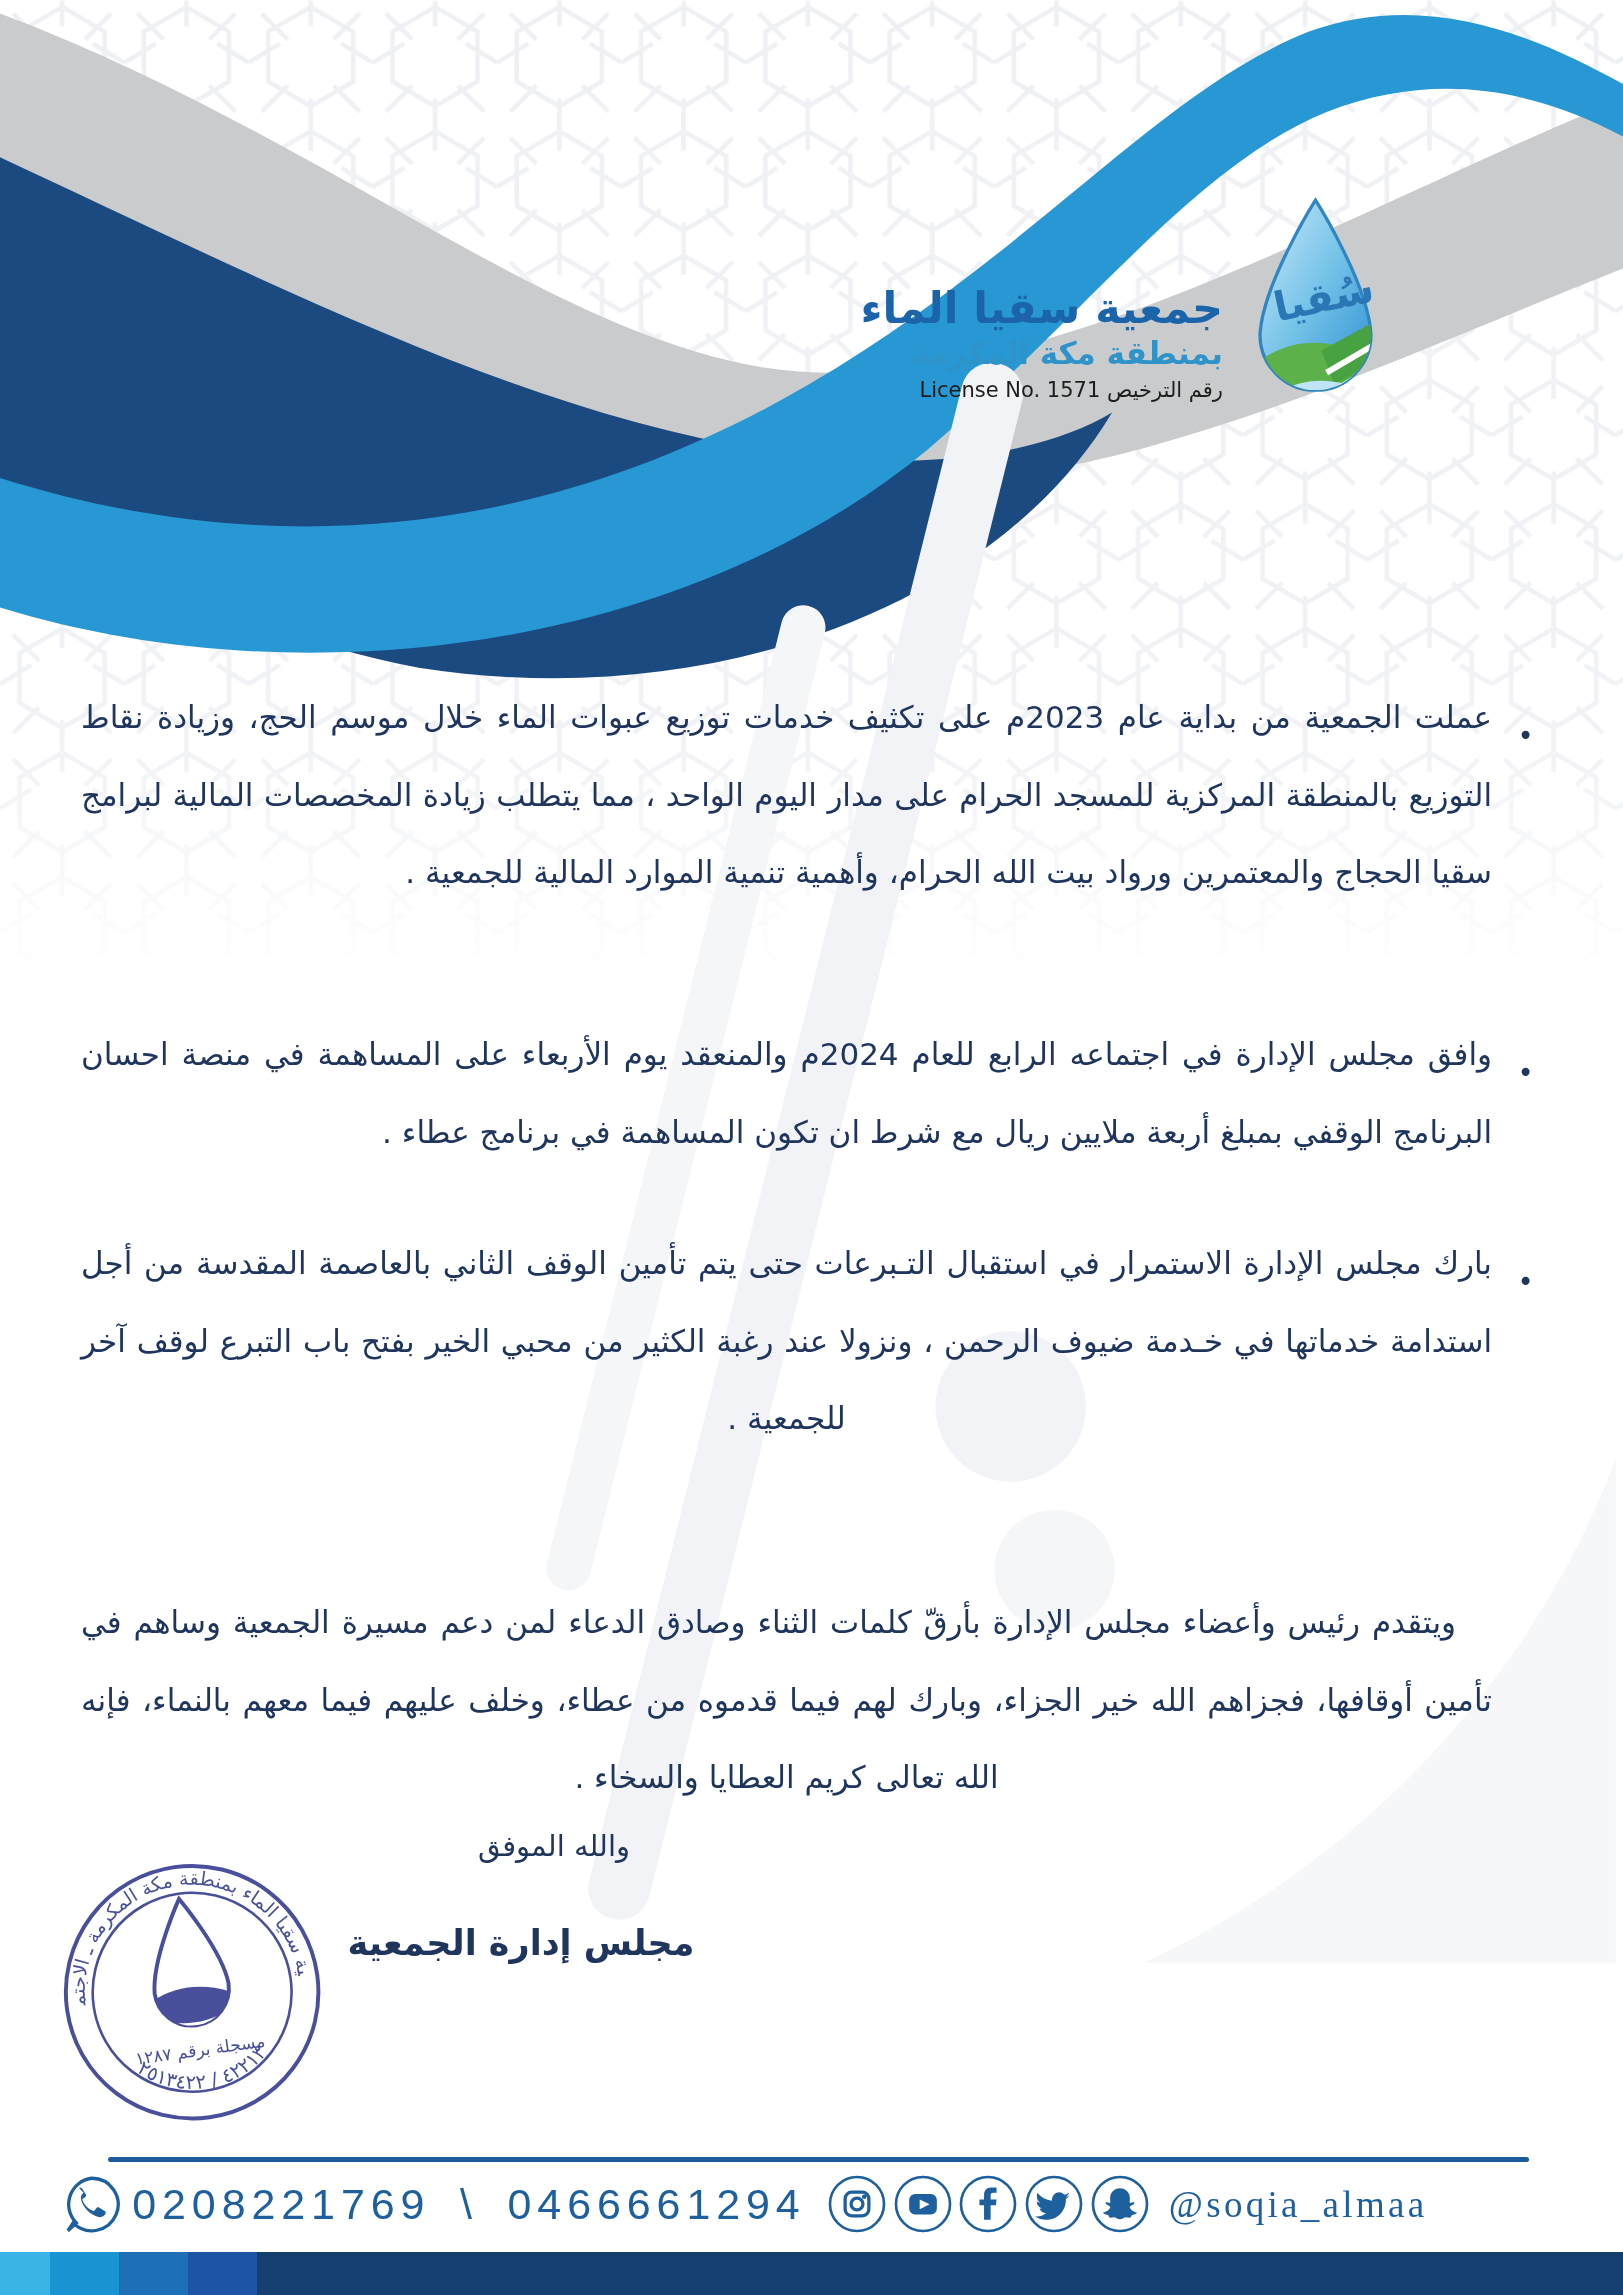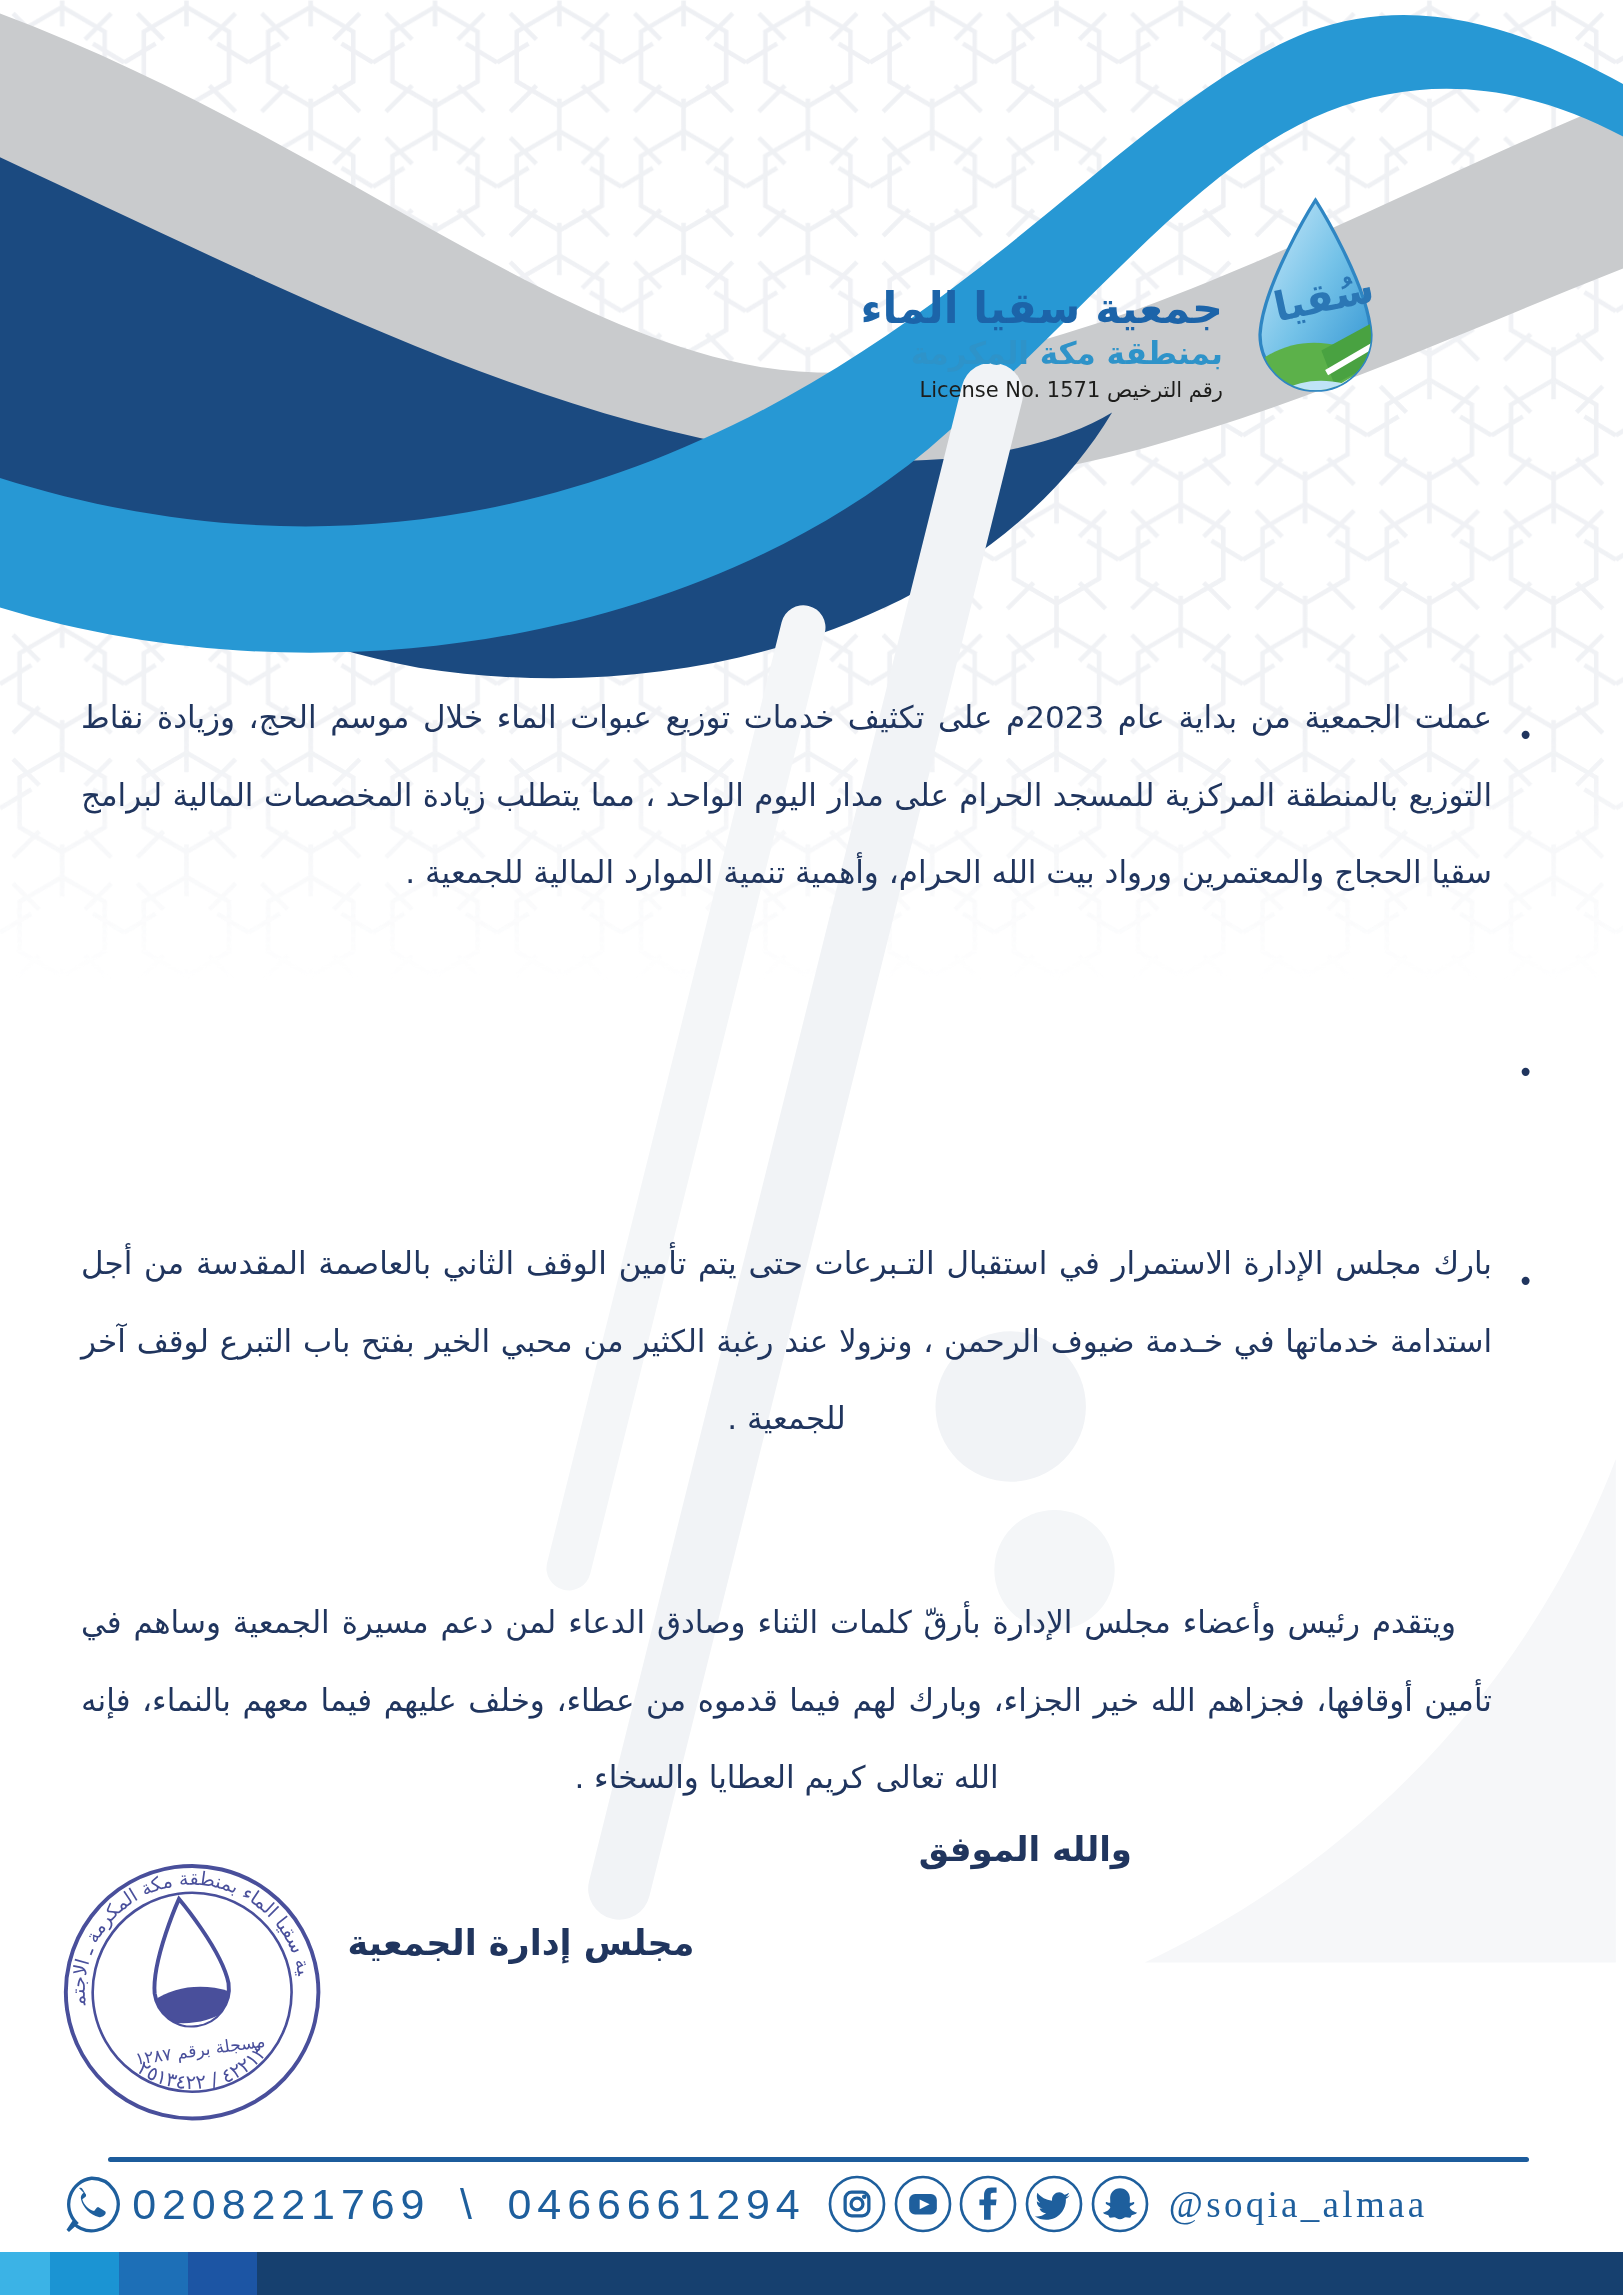--- a/index.html
+++ b/index.html
@@ -19,22 +19,22 @@
 
   
   .para{position:absolute;right:84px;width:1458px;direction:rtl;text-align:justify;
         color:#20355e;font-size:31px;line-height:2.5;padding-right:47px;box-sizing:border-box;}
   .para .bullet{position:absolute;right:5.2px;top:22px;font-size:27.5px;color:#20355e;}
   .center-last{text-align-last:center;}
   .p1{top:679px;}
   .p2{top:1016px;}
   .p3{top:1225px;}
   .p4{top:1584px;text-indent:36px;}
-  .dua{position:absolute;top:1829px;left:478px;width:654px;text-align:right;direction:rtl;
-       font-size:34px;font-weight:bold;color:#20355e;}
+  .dua{position:absolute;top:1829px;left:478px;width:654px;text-align:left;direction:rtl;
+       font-size:29px;font-weight:normal;color:#20355e;}
   .sig{position:absolute;top:1923px;left:331px;width:380px;text-align:center;direction:rtl;
        font-size:35px;font-weight:bold;color:#20355e;}
 
   
   .stamp{position:absolute;top:1860px;left:60px;width:265px;height:265px;
          transform:rotate(-8deg);opacity:.92;}
 
   
   .footer-rule{position:absolute;top:2157px;left:108px;width:1421px;height:5.2px;
                background:#1c5c9c;border-radius:2.6px;}
@@ -120,20 +120,21 @@
     </g>
     <text x="128" y="178" font-size="62" fill="#2b77b5" font-weight="bold" text-anchor="middle" transform="rotate(-12 128 178)" font-family="DejaVu Sans, sans-serif">سُقيا</text>
   </svg>
 
   <div class="para p1">
     <span class="bullet">•</span>
     <span>عملت الجمعية من بداية عام 2023م على تكثيف خدمات توزيع عبوات الماء خلال موسم الحج، وزيادة نقاط التوزيع بالمنطقة المركزية للمسجد الحرام على مدار اليوم الواحد ، مما يتطلب زيادة المخصصات المالية لبرامج سقيا الحجاج والمعتمرين ورواد بيت الله الحرام، وأهمية تنمية الموارد المالية للجمعية .</span>
   </div>
   <div class="para p2">
     <span class="bullet">•</span>
+    <span>وافق مجلس الإدارة في اجتماعه الرابع للعام 2024م  والمنعقد يوم الأربعاء على المساهمة في منصة احسان البرنامج الوقفي بمبلغ أربعة ملايين ريال مع شرط ان تكون المساهمة في برنامج عطاء .</span>
   </div>
   <div class="para p3 center-last">
     <span class="bullet">•</span>
     <span>بارك مجلس الإدارة الاستمرار في استقبال التـبرعات حتى يتم تأمين الوقف الثاني بالعاصمة المقدسة من أجل استدامة خدماتها في خـدمة ضيوف الرحمن ، ونزولا عند رغبة الكثير من محبي الخير بفتح باب التبرع لوقف آخر للجمعية .</span>
   </div>
   <div class="para p4 center-last">
     <span>ويتقدم رئيس وأعضاء مجلس الإدارة بأرقّ كلمات الثناء وصادق الدعاء لمن دعم مسيرة الجمعية وساهم في تأمين أوقافها، فجزاهم الله خير الجزاء، وبارك لهم فيما قدموه من عطاء، وخلف عليهم فيما معهم بالنماء، فإنه الله تعالى كريم العطايا والسخاء .</span>
   </div>
 
   <div class="dua">والله الموفق</div>

